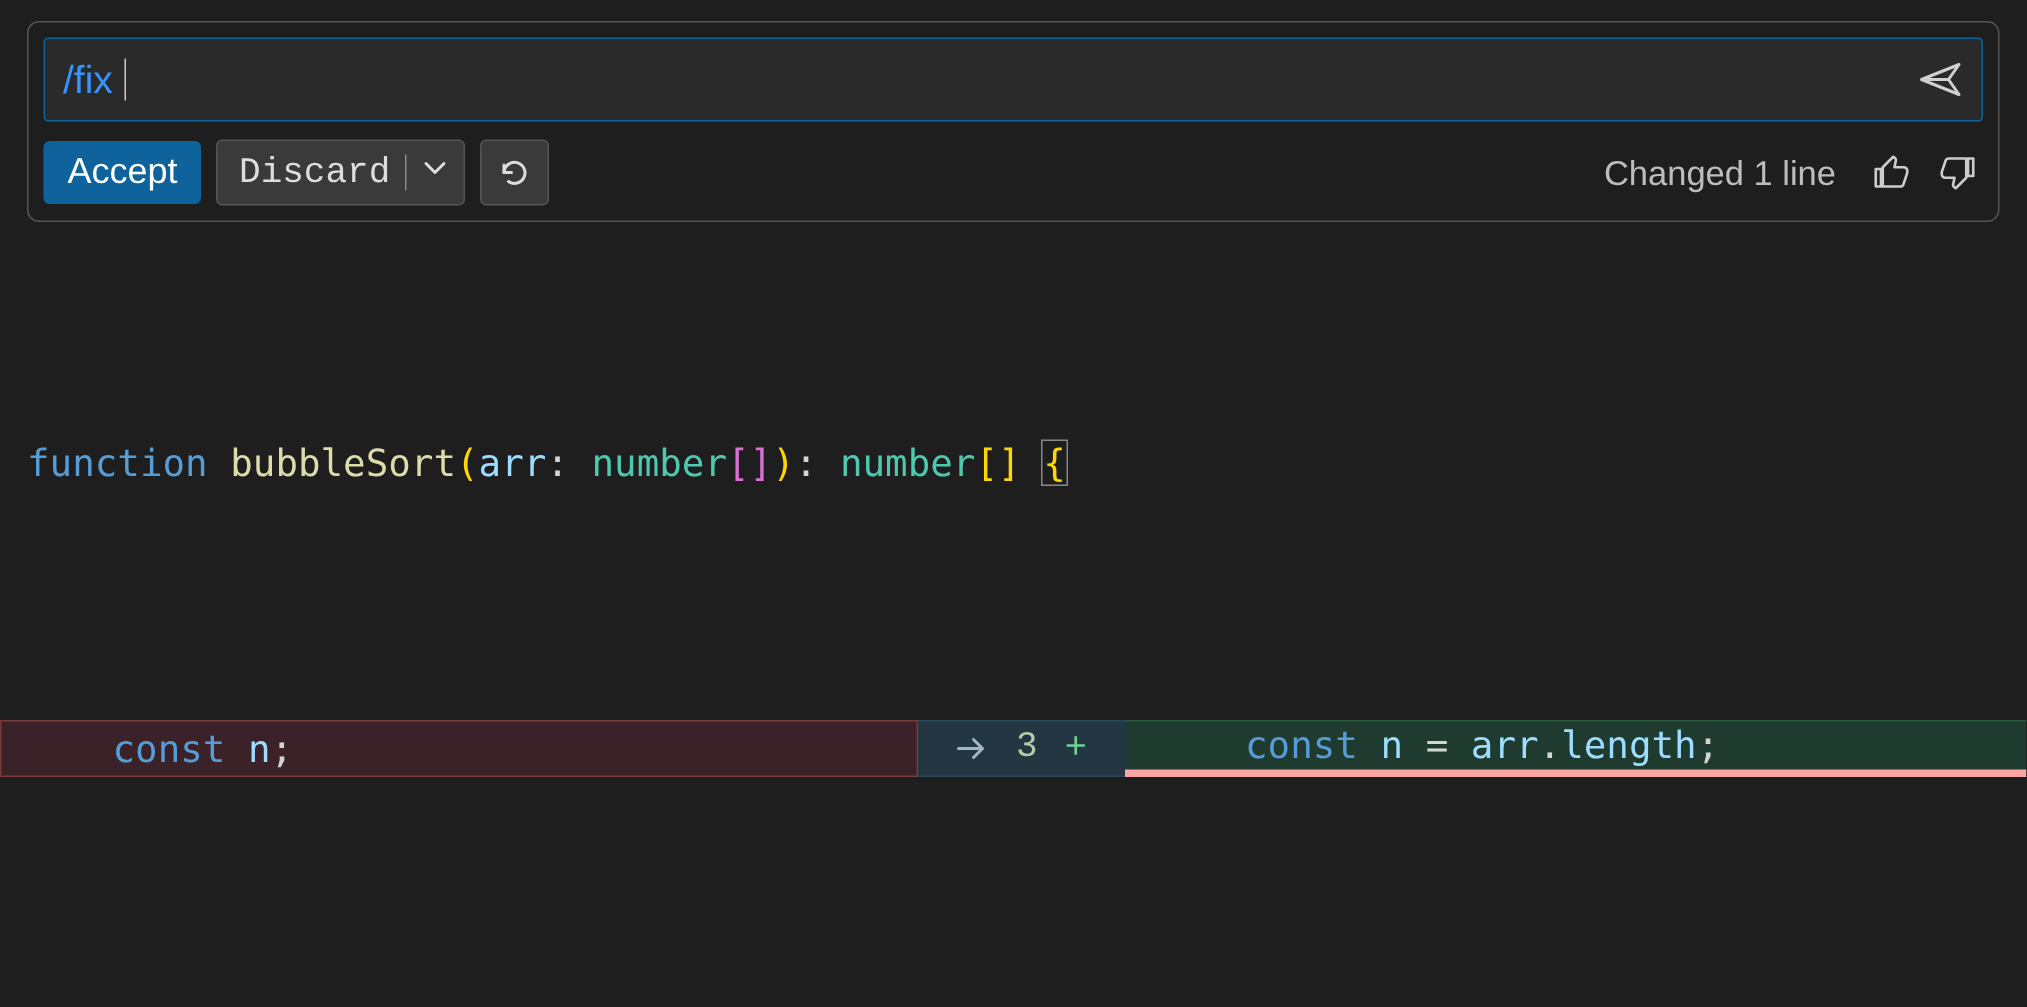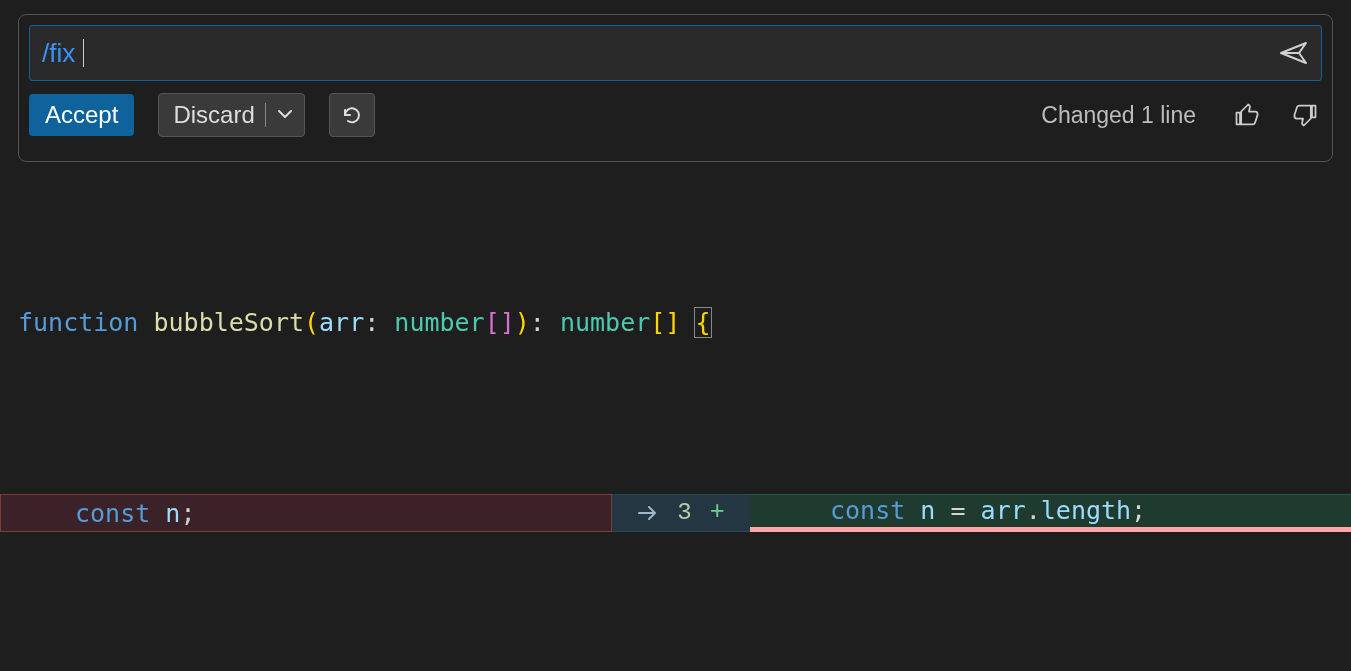--- a/index.html
+++ b/index.html
@@ -10,21 +10,21 @@
     background: #1e1e1e;
     font-family: "Segoe UI", Arial, sans-serif;
     color: #ccc;
     overflow: hidden;
   }
   .panel {
     margin: 14px 18px 0 18px;
     border: 1px solid #555;
     border-radius: 8px;
     background: #1e1e1e;
-    padding: 10px 10px 24px 10px;
+    padding: 10px 10px 10px 10px;
   }
   .input-row {
     display: flex;
     align-items: center;
     border: 1px solid #0e639c;
     background: #2a2a2a;
     border-radius: 3px;
     height: 54px;
     padding: 0 12px;
   }
@@ -42,21 +42,21 @@
     height: 28px;
     background: #ccc;
     margin-left: 8px;
     vertical-align: middle;
   }
   .send-icon svg { display:block; }
   .btn-row {
     display: flex;
     align-items: center;
     margin-top: 12px;
-    gap: 24px;
+    gap: 10px;
   }
   .btn {
     height: 42px;
     border-radius: 4px;
     display: flex;
     align-items: center;
     justify-content: center;
     font-size: 24px;
     cursor: pointer;
   }
@@ -65,20 +65,21 @@
     color: #fff;
     padding: 0 16px;
   }
   .btn-discard {
     background: #3a3a3a;
     border: 1px solid #555;
     color: #ddd;
     padding: 0 10px 0 14px;
     display: flex;
     align-items: center;
+    font-family: Liberation Mono, monospace;
   }
   .btn-discard .sep {
     width: 1px;
     height: 24px;
     background: #888;
     margin: 0 10px;
   }
   .btn-refresh {
     background: #3a3a3a;
     border: 1px solid #555;

